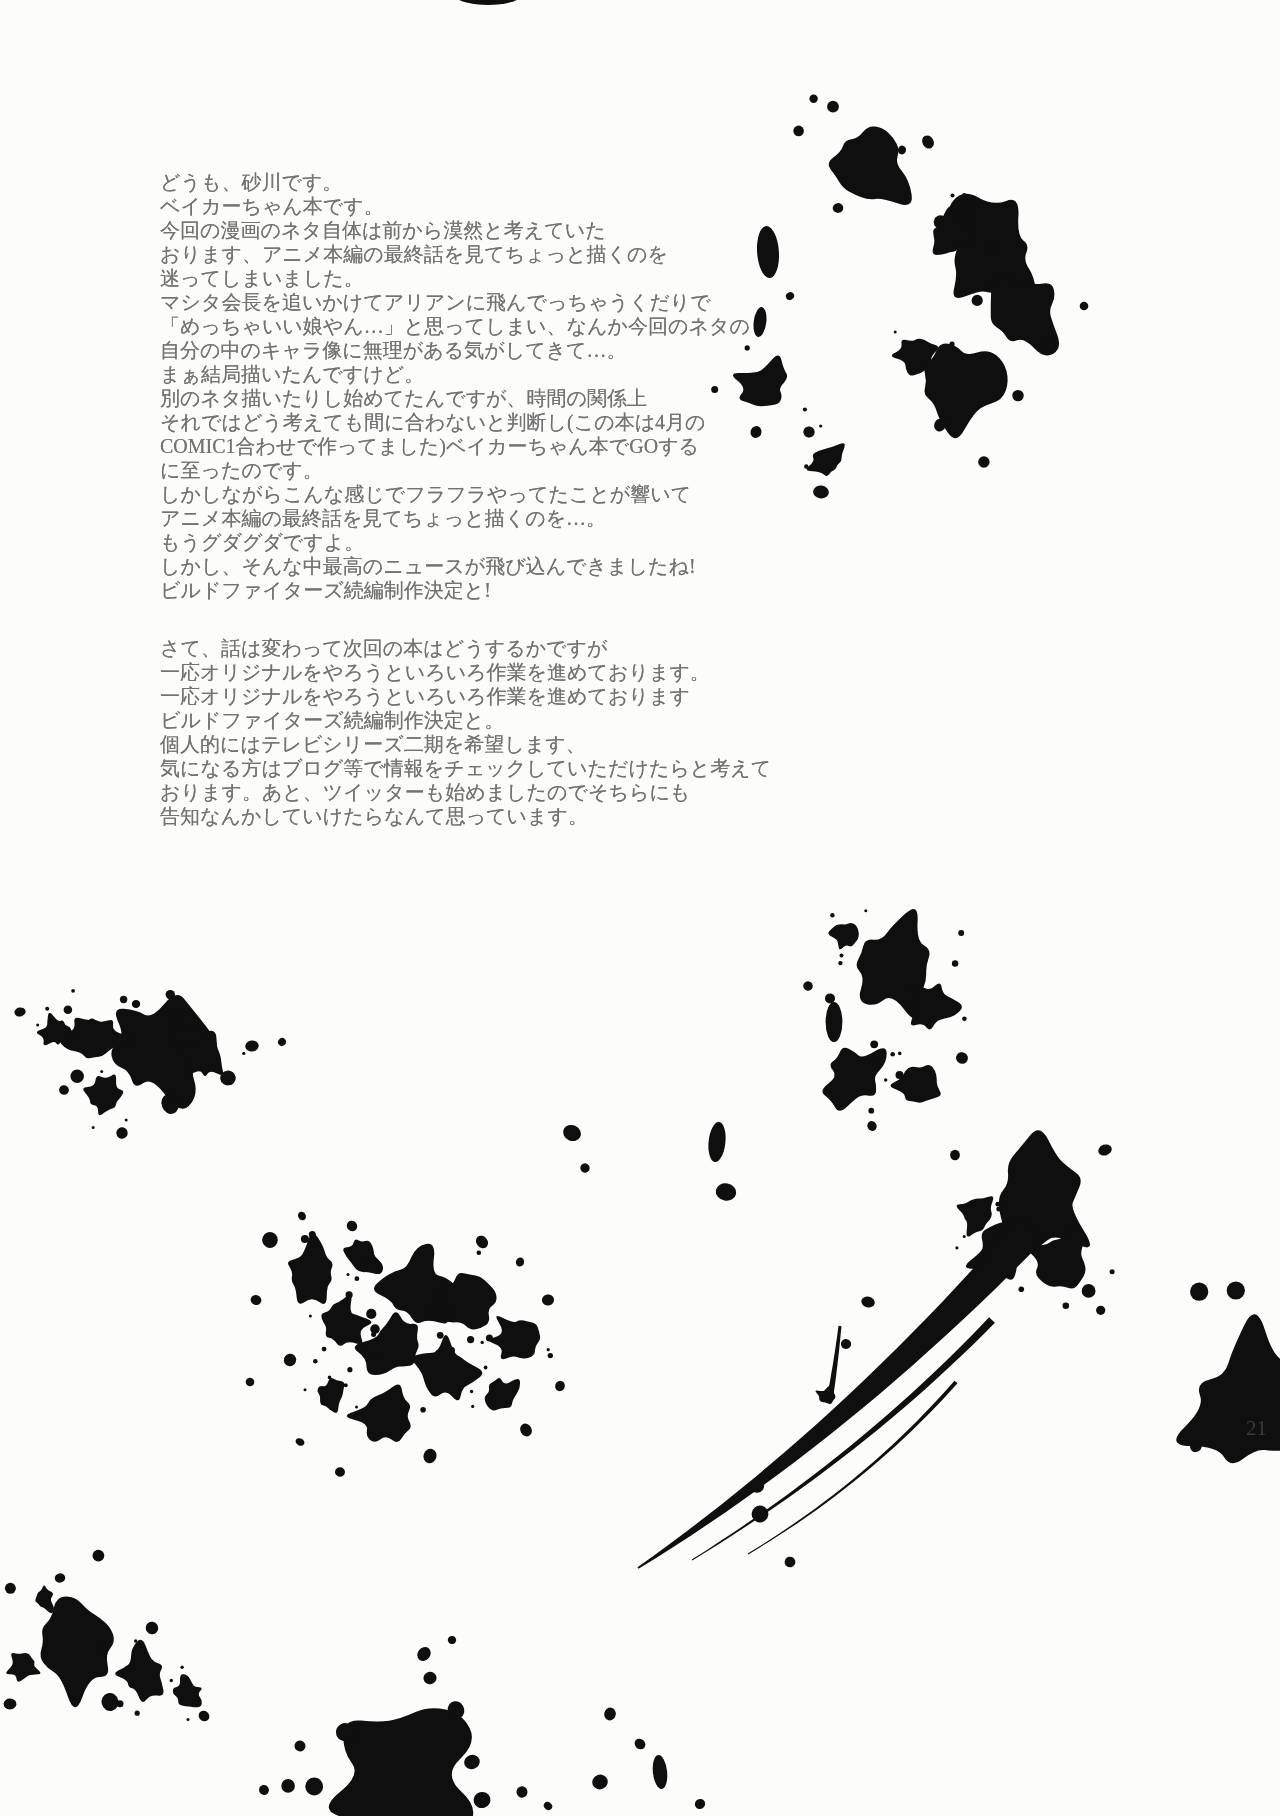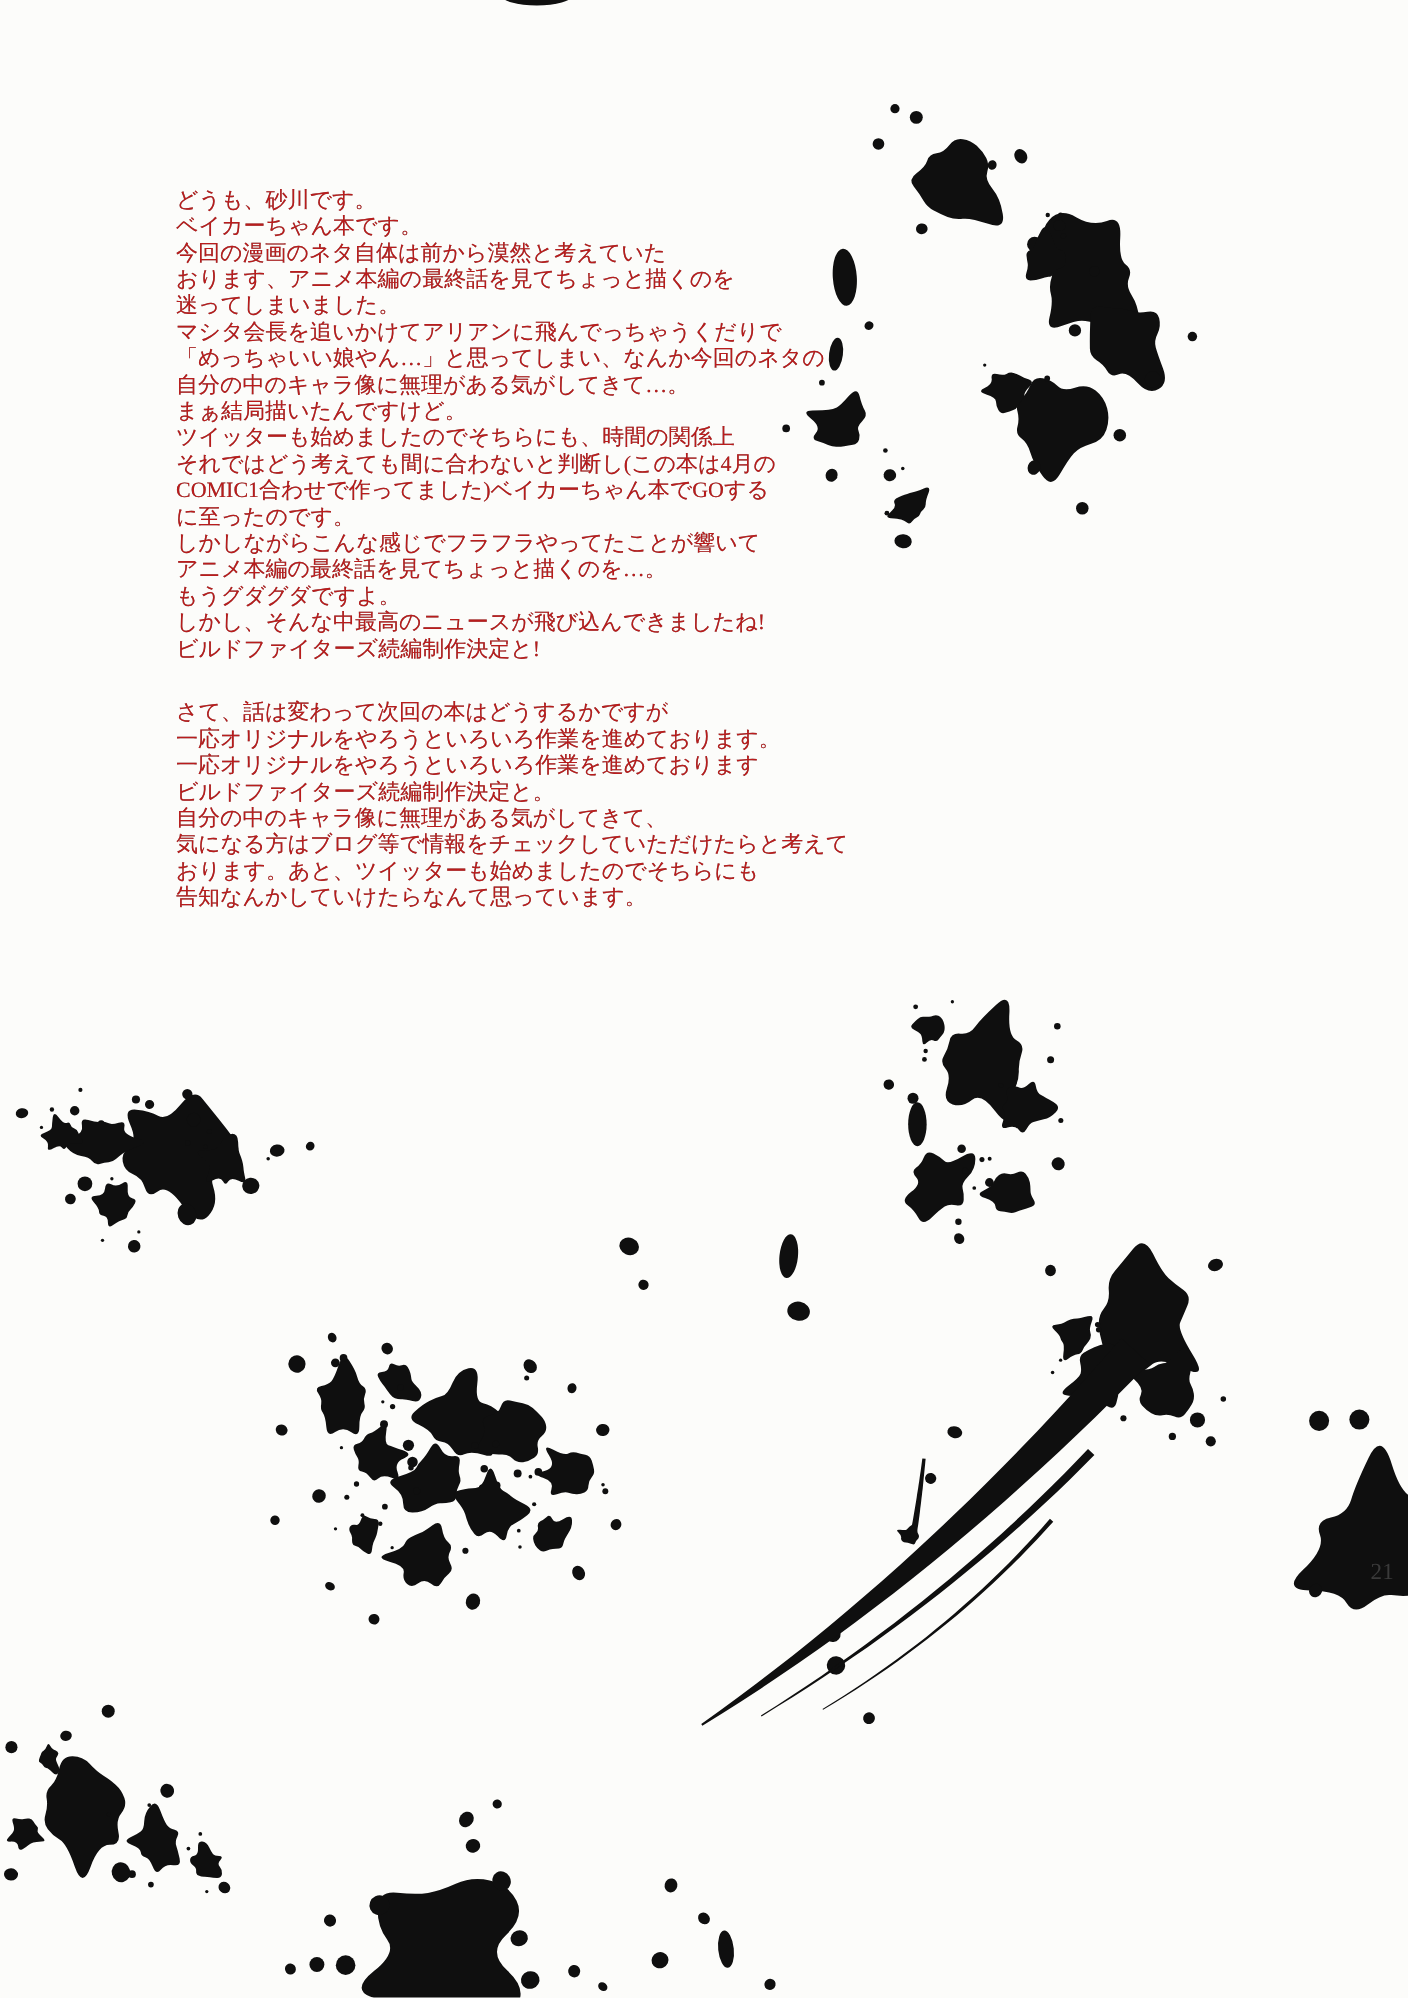--- a/index.html
+++ b/index.html
@@ -4,21 +4,21 @@
 <style>
   html,body{margin:0;padding:0;}
   body{
     width:1280px;height:1816px;overflow:hidden;position:relative;
     background:#fbfbf9;
     font-family:"Liberation Serif","DejaVu Serif",serif;
   }
   .page{position:absolute;inset:0;background:#fcfcfa;}
   .afterword{
     position:absolute;left:160px;top:170px;width:680px;
-    color:#b91c1c;
+    color:#737373;
     font-size:20px;line-height:24px;
     text-shadow:0 0 0.5px rgba(70,70,70,.65);
     letter-spacing:0px;
   }
   .para{margin:0 0 34px 0;}
   .line{white-space:nowrap;height:24px;}
   .page-number{
     position:absolute;left:1246px;top:1416px;
     font-size:21px;color:#3a3a3a;white-space:nowrap;
   }
@@ -270,36 +270,36 @@
       <div class="para">
         <div class="line">どうも、砂川です。</div>
         <div class="line">ベイカーちゃん本です。</div>
         <div class="line">今回の漫画のネタ自体は前から漠然と考えていた</div>
         <div class="line">おります、アニメ本編の最終話を見てちょっと描くのを</div>
         <div class="line">迷ってしまいました。</div>
         <div class="line">マシタ会長を追いかけてアリアンに飛んでっちゃうくだりで</div>
         <div class="line">「めっちゃいい娘やん…」と思ってしまい、なんか今回のネタの</div>
         <div class="line">自分の中のキャラ像に無理がある気がしてきて…。</div>
         <div class="line">まぁ結局描いたんですけど。</div>
-        <div class="line">ツイッターも始めましたのでそちらにも、時間の関係上</div>
+        <div class="line">別のネタ描いたりし始めてたんですが、時間の関係上</div>
         <div class="line">それではどう考えても間に合わないと判断し(この本は4月の</div>
         <div class="line">COMIC1合わせで作ってました)ベイカーちゃん本でGOする</div>
         <div class="line">に至ったのです。</div>
         <div class="line">しかしながらこんな感じでフラフラやってたことが響いて</div>
         <div class="line">アニメ本編の最終話を見てちょっと描くのを…。</div>
         <div class="line">もうグダグダですよ。</div>
         <div class="line">しかし、そんな中最高のニュースが飛び込んできましたね!</div>
         <div class="line">ビルドファイターズ続編制作決定と!</div>
       </div>
       <div class="para">
         <div class="line">さて、話は変わって次回の本はどうするかですが</div>
         <div class="line">一応オリジナルをやろうといろいろ作業を進めております。</div>
         <div class="line">一応オリジナルをやろうといろいろ作業を進めております</div>
         <div class="line">ビルドファイターズ続編制作決定と。</div>
-        <div class="line">自分の中のキャラ像に無理がある気がしてきて、</div>
+        <div class="line">個人的にはテレビシリーズ二期を希望します、</div>
         <div class="line">気になる方はブログ等で情報をチェックしていただけたらと考えて</div>
         <div class="line">おります。あと、ツイッターも始めましたのでそちらにも</div>
         <div class="line">告知なんかしていけたらなんて思っています。</div>
       </div>
     </div>
 
   <div class="page-number">21</div>
 </div>
 
 </body></html>

